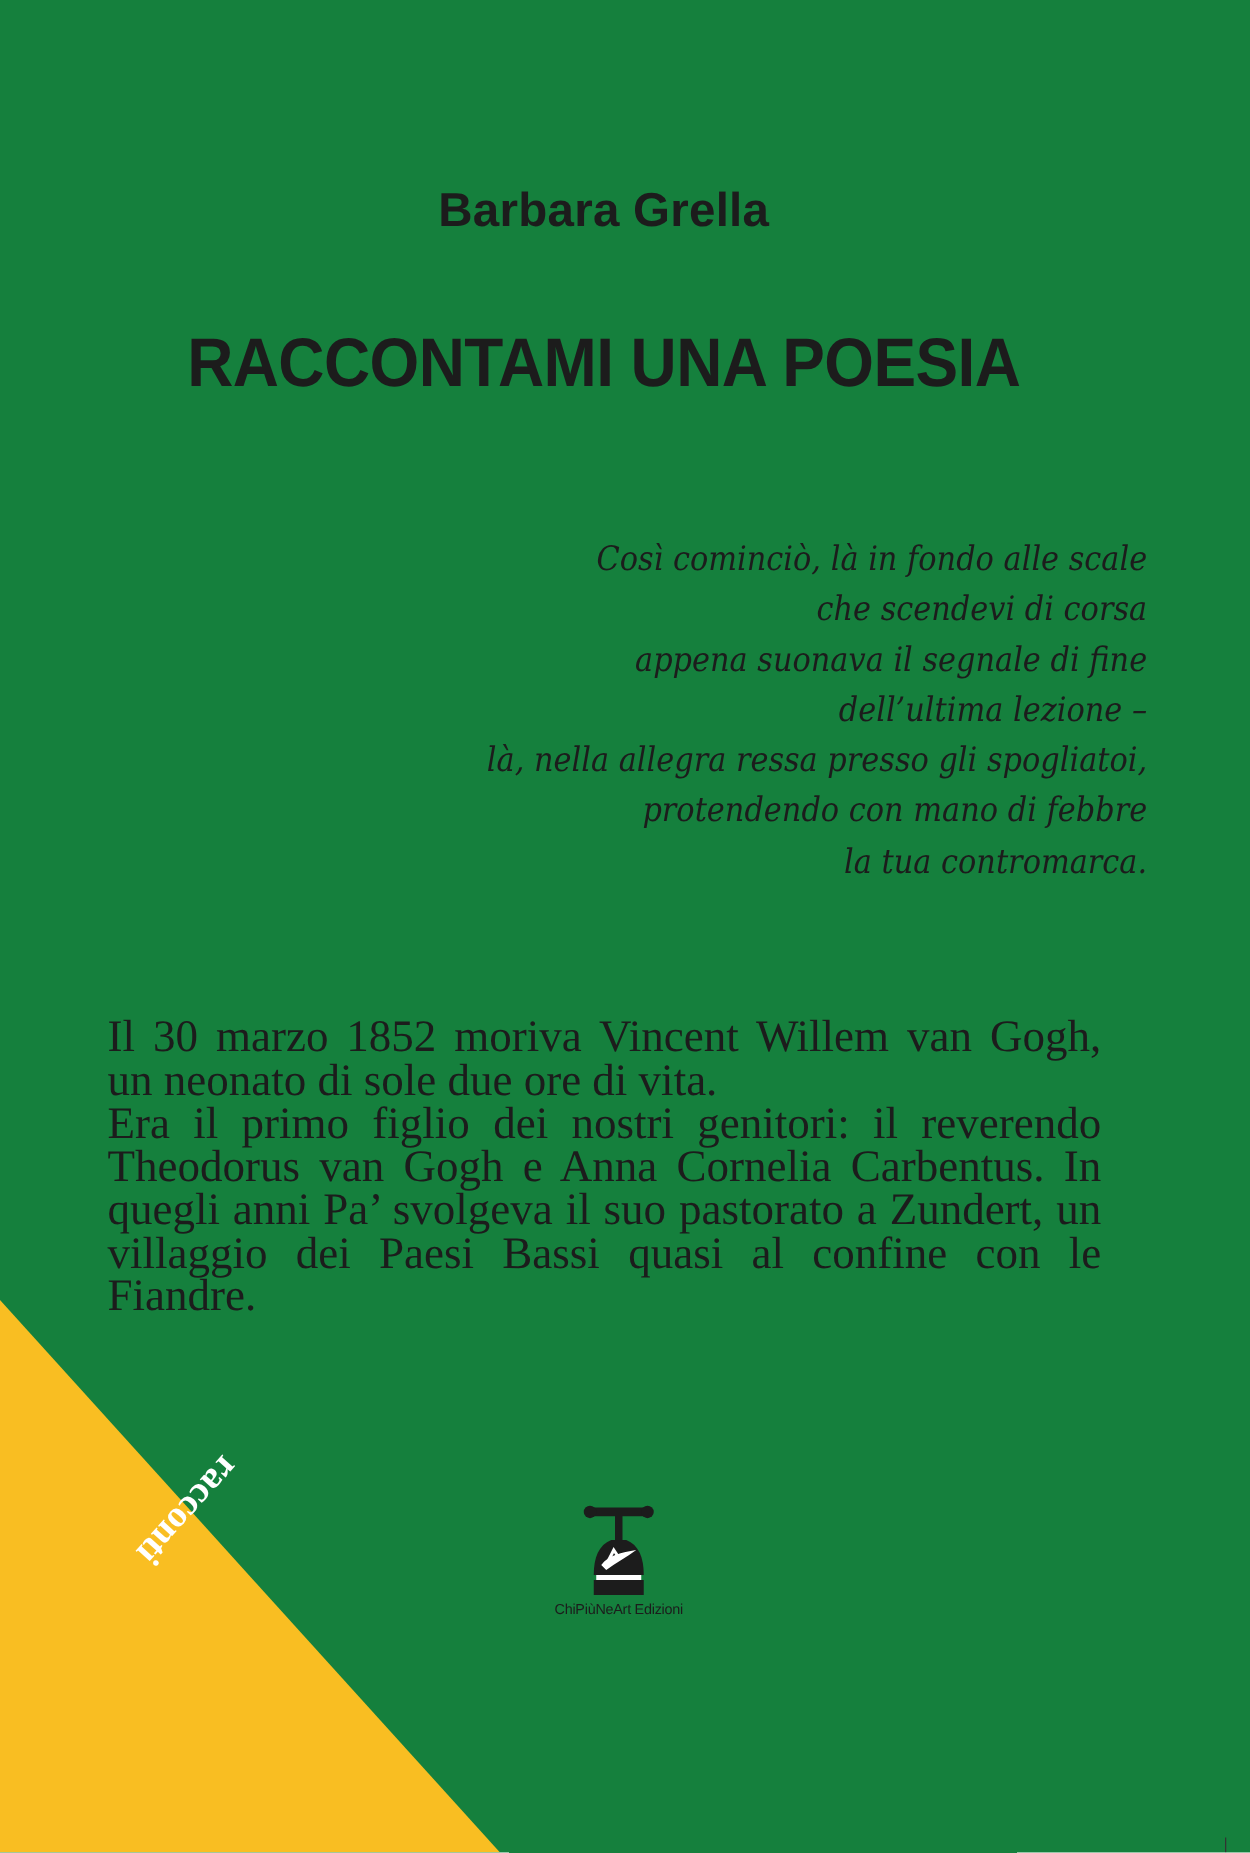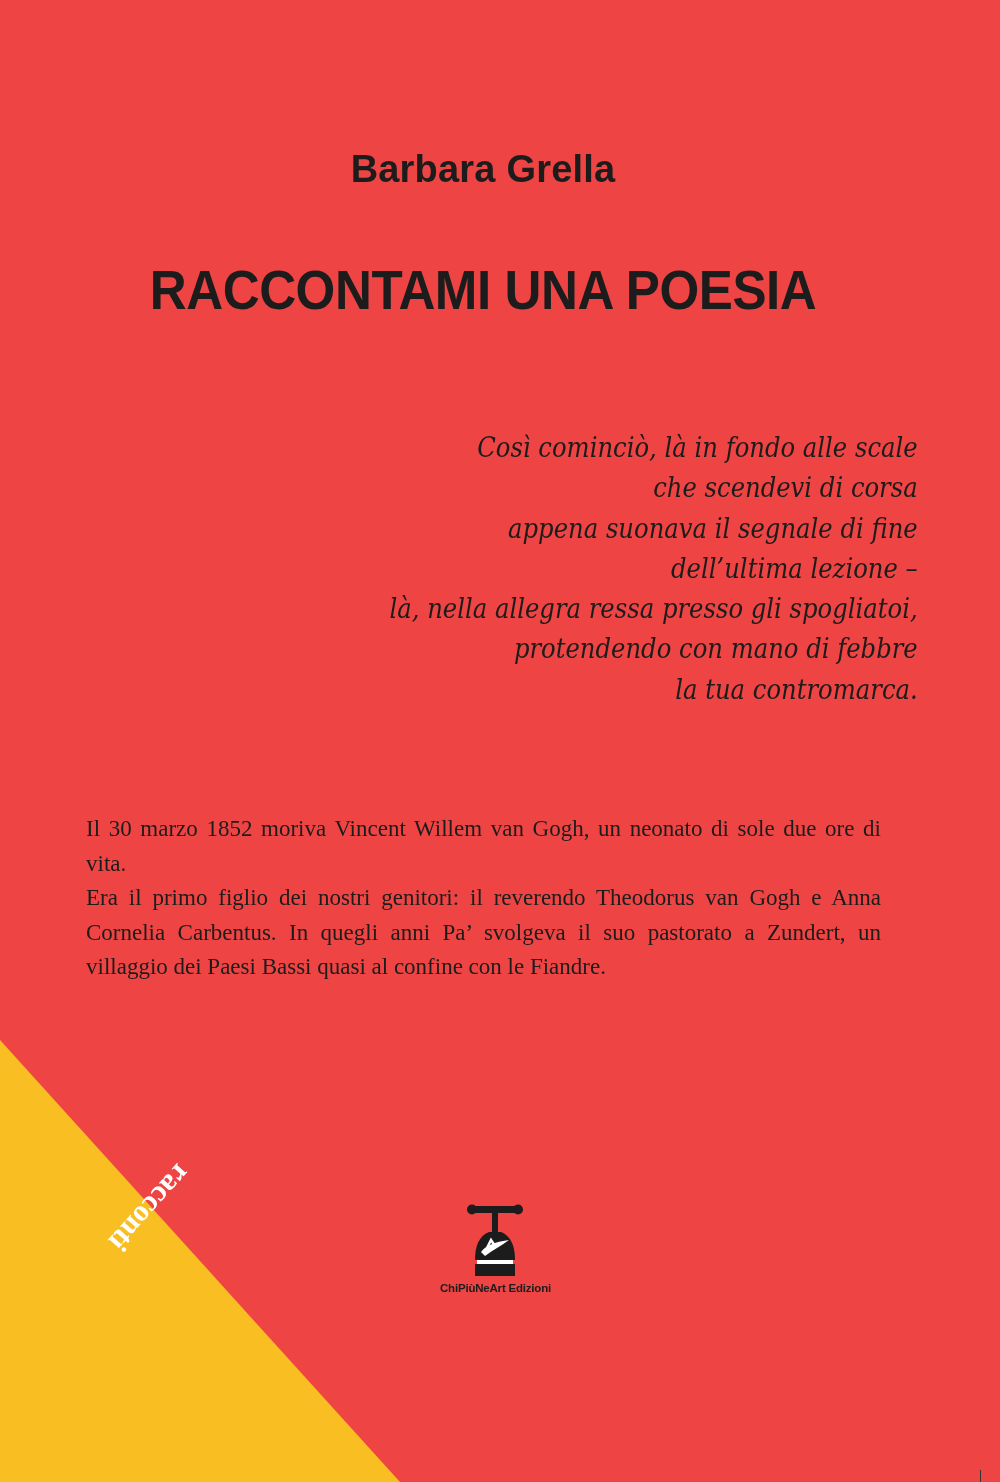--- a/index.html
+++ b/index.html
@@ -4,21 +4,21 @@
   <style>
     html, body {
       margin: 0;
       padding: 0;
       background: #ffffff;
     }
     .page {
       position: relative;
       width: 1000px;
       height: 1482px;
-      background: #ef4444;
+      background: #15803d;
       overflow: hidden;
       color: #1a1a1a;
     }
     .author {
       position: absolute;
       top: 148px;
       left: 0;
       width: 966px;
       text-align: center;
       font-family: "Liberation Sans", sans-serif;
@@ -57,21 +57,21 @@
       display: block;
       white-space: nowrap;
       transform: scaleX(0.9);
     }
     .prose {
       position: absolute;
       top: 812px;
       left: 86px;
       width: 795px;
       font-family: "Liberation Serif", serif;
-      font-size: 23px;
+      font-size: 36px;
       line-height: 34.5px;
       color: #1c1c1c;
       text-align: justify;
     }
     .prose p {
       margin: 0;
       text-align: justify;
       text-align-last: left;
     }
     .yellow-band {
@@ -102,21 +102,21 @@
     }
     .logo svg {
       display: block;
       margin: 0 auto;
     }
     .logo-text {
       display: block;
       margin-top: 2px;
       font-family: "Liberation Sans", sans-serif;
       font-size: 11.5px;
-      font-weight: bold;
+      font-weight: normal;
       color: #1c1c1c;
       white-space: nowrap;
       letter-spacing: -0.2px;
     }
     .crop-mark {
       position: absolute;
       left: 980px;
       top: 1470px;
       width: 1px;
       height: 12px;

